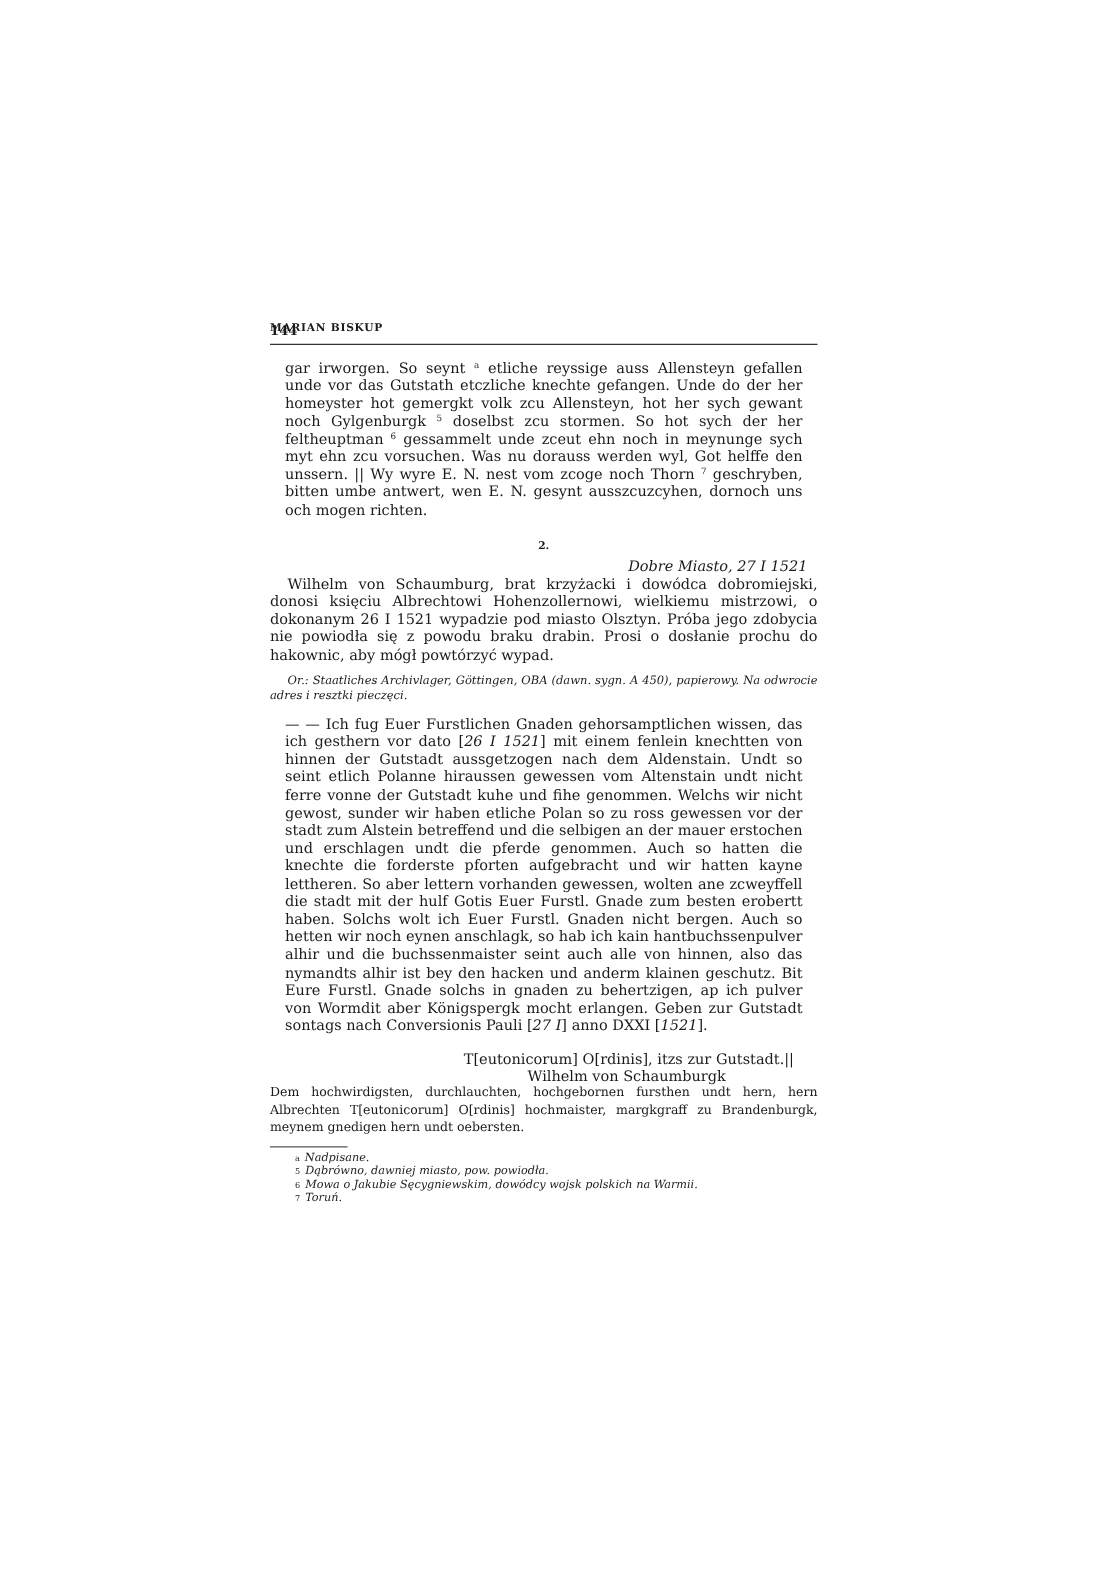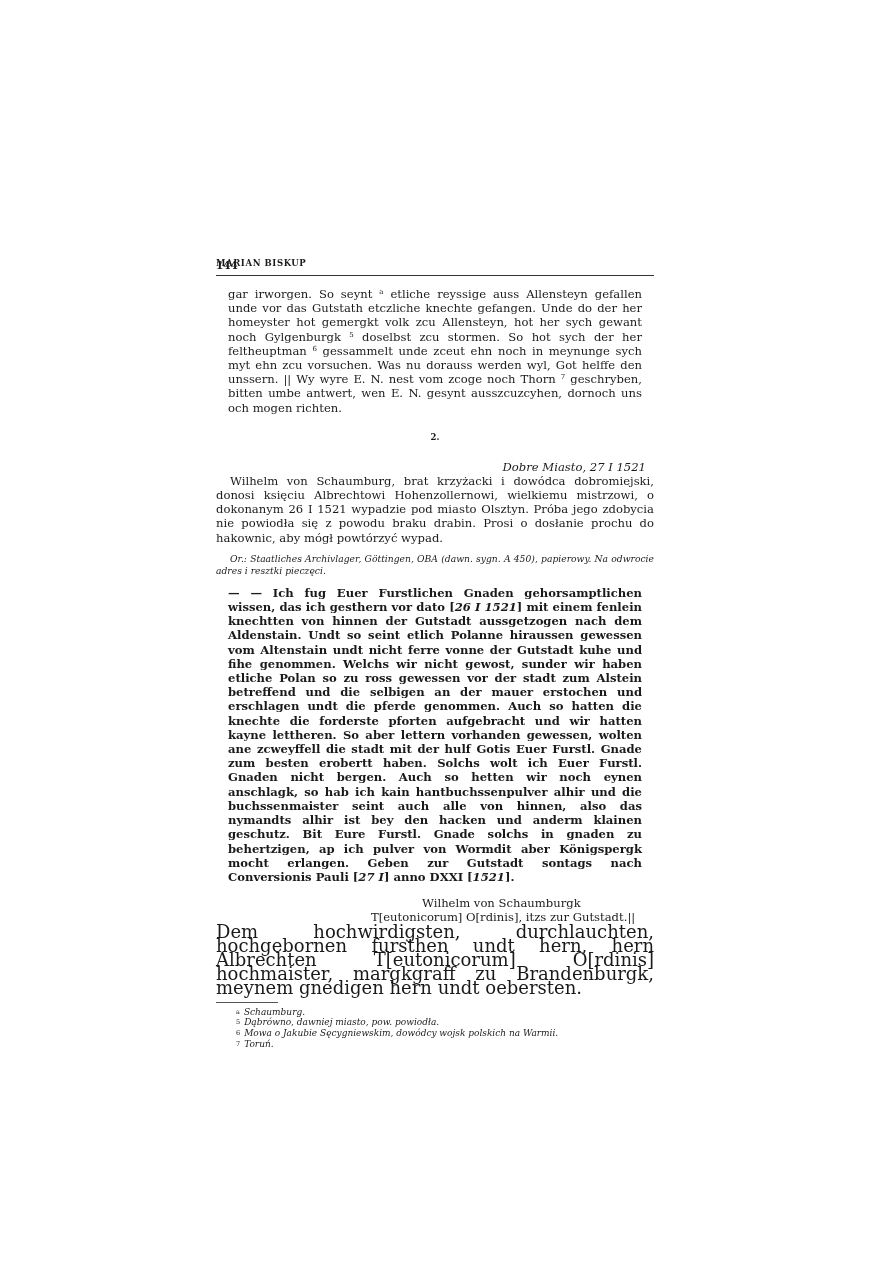--- a/index.html
+++ b/index.html
@@ -57,47 +57,46 @@
       font-size: 8.5px;
       font-weight: bold;
       margin-top: 17px;
       height: 14px;
     }
     .dateline {
       text-align: right;
       font-style: italic;
       font-size: 11.6px;
       line-height: 14px;
-      margin-top: 14px;
       padding-right: 8px;
     }
     .regest {
       font-size: 11.6px;
       line-height: 14.2px;
       text-align: justify;
       text-indent: 14px;
       margin: 0;
     }
     .source-note {
       font-style: italic;
       font-size: 9.2px;
       line-height: 12.5px;
       text-align: justify;
       text-indent: 14px;
       margin: 8px 0 0 0;
     }
-    .letter { margin-top: 8px; font-weight: bold; }
+    .letter { margin-top: 8px; }
     .sig {
       font-size: 11.6px;
       line-height: 14.2px;
     }
     .sig1 { padding-left: 206px; }
     .sig2 { padding-left: 155px; }
     .address {
-      font-size: 18px;
+      font-size: 10px;
       line-height: 14.2px;
       text-align: justify;
       margin: 0;
     }
     .fn-rule {
       width: 62px;
       border-top: 1px solid #555;
       margin-top: 6px;
       height: 4px;
     }
@@ -135,30 +134,30 @@
   <div class="doc-number">2.</div>
 
   <div class="dateline">Dobre Miasto, 27 I 1521</div>
 
   <p class="regest">Wilhelm von Schaumburg, brat krzyżacki i dowódca dobromiejski, donosi księciu Albrechtowi Hohenzollernowi, wielkiemu mistrzowi, o dokonanym 26 I 1521 wypadzie pod miasto Olsztyn. Próba jego zdobycia nie powiodła się z powodu braku drabin. Prosi o dosłanie prochu do hakownic, aby mógł powtórzyć wypad.</p>
 
   <p class="source-note">Or.: Staatliches Archivlager, Göttingen, OBA (dawn. sygn. A 450), papierowy. Na odwrocie adres i resztki pieczęci.</p>
 
   <p class="body-text letter">— — Ich fug Euer Furstlichen Gnaden gehorsamptlichen wissen, das ich gesthern vor dato [<span class="it">26 I 1521</span>] mit einem fenlein knechtten von hinnen der Gutstadt aussgetzogen nach dem Aldenstain. Undt so seint etlich Polanne hiraussen gewessen vom Altenstain undt nicht ferre vonne der Gutstadt kuhe und fihe genommen. Welchs wir nicht gewost, sunder wir haben etliche Polan so zu ross gewessen vor der stadt zum Alstein betreffend und die selbigen an der mauer erstochen und erschlagen undt die pferde genommen. Auch so hatten die knechte die forderste pforten aufgebracht und wir hatten kayne lettheren. So aber lettern vorhanden gewessen, wolten ane zcweyffell die stadt mit der hulf Gotis Euer Furstl. Gnade zum besten erobertt haben. Solchs wolt ich Euer Furstl. Gnaden nicht bergen. Auch so hetten wir noch eynen anschlagk, so hab ich kain hantbuchssenpulver alhir und die buchssenmaister seint auch alle von hinnen, also das nymandts alhir ist bey den hacken und anderm klainen geschutz. Bit Eure Furstl. Gnade solchs in gnaden zu behertzigen, ap ich pulver von Wormdit aber Königspergk mocht erlangen. Geben zur Gutstadt sontags nach Conversionis Pauli [<span class="it">27 I</span>] anno DXXI [<span class="it">1521</span>].</p>
 
+  <div class="sig sig2">T[eutonicorum] O[rdinis], itzs zur Gutstadt.||</div>
   <div class="sig sig1">Wilhelm von Schaumburgk</div>
-  <div class="sig sig2">T[eutonicorum] O[rdinis], itzs zur Gutstadt.||</div>
 
   <p class="address">Dem hochwirdigsten, durchlauchten, hochgebornen fursthen undt hern, hern Albrechten T[eutonicorum] O[rdinis] hochmaister, margkgraff zu Brandenburgk, meynem gnedigen hern undt oebersten.</p>
 
   <div class="fn-rule"></div>
 
   <div class="footnotes">
     <div class="footnote">
-      <span class="mark">a</span><span>Schaumburg.</span>
+      <span class="mark">a</span><span>Nadpisane.</span>
     </div>
     <div class="footnote">
       <span class="mark">5</span><span>Dąbrówno, dawniej miasto, pow. powiodła.</span>
     </div>
     <div class="footnote">
       <span class="mark">6</span><span>Mowa o Jakubie Sęcygniewskim, dowódcy wojsk polskich na Warmii.</span>
     </div>
     <div class="footnote">
       <span class="mark">7</span><span>Toruń.</span>
     </div>

